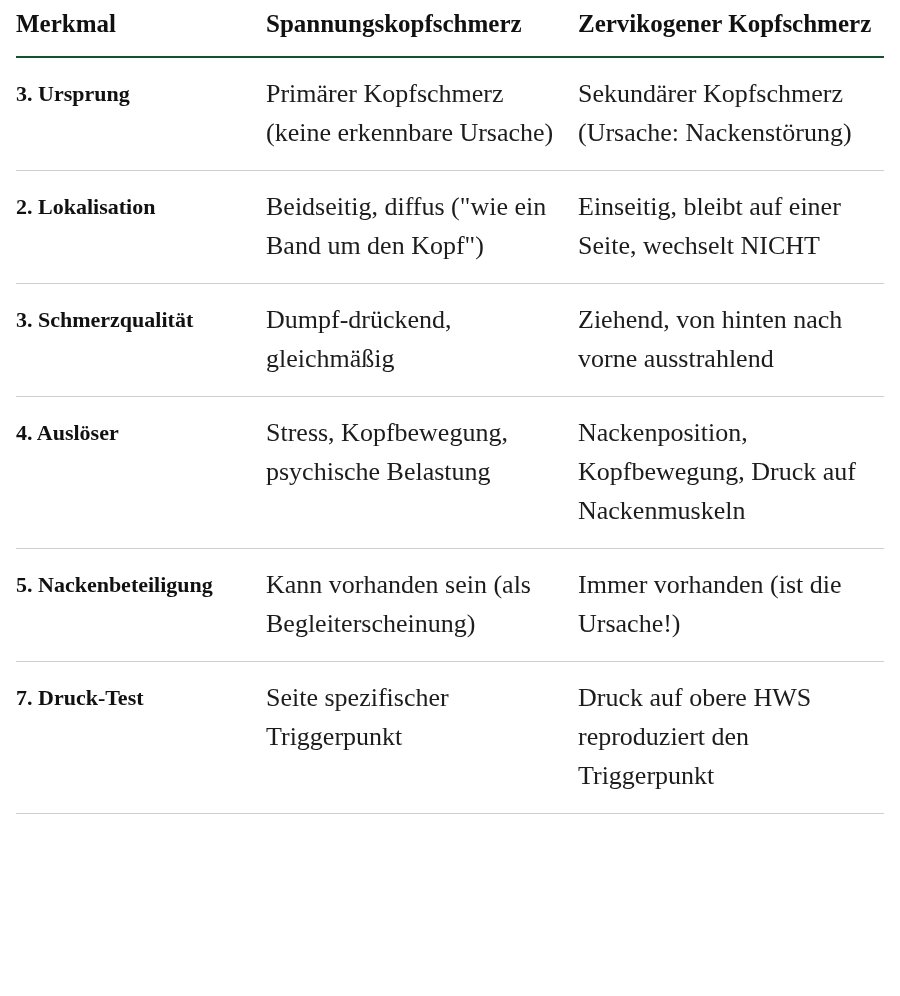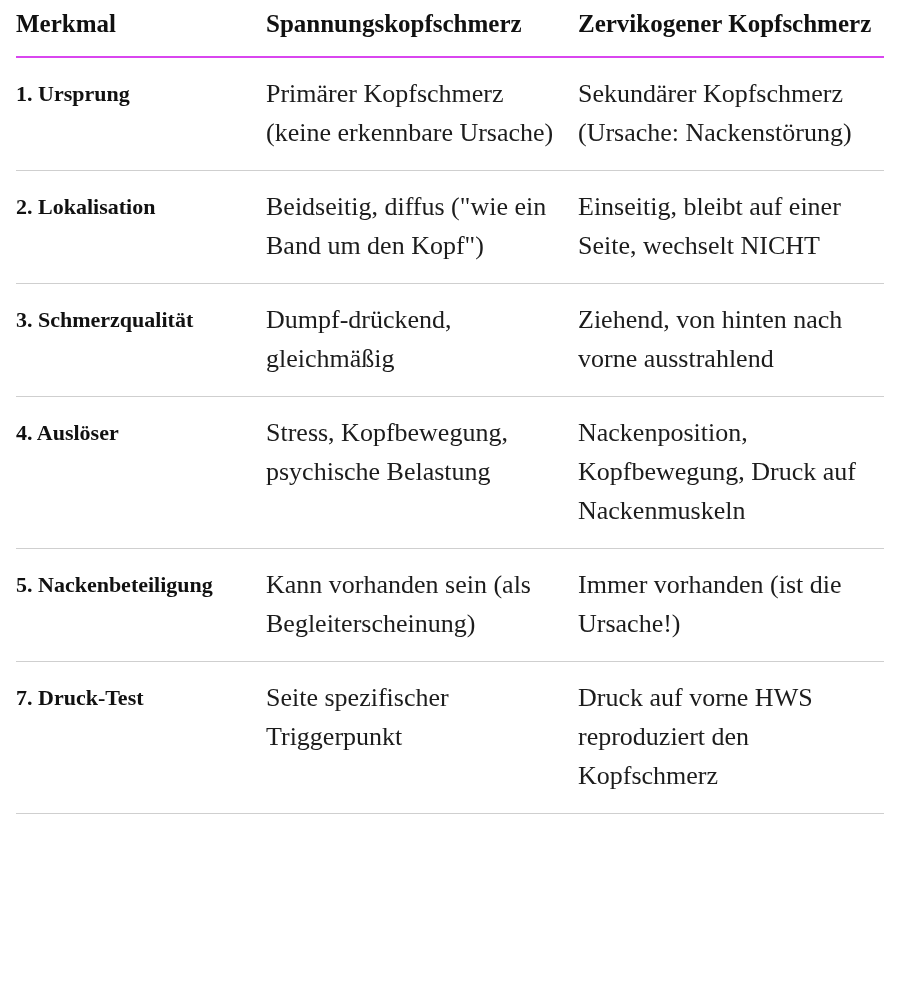--- a/index.html
+++ b/index.html
@@ -29,21 +29,21 @@
   table.compare col.c2 { width: 312px; }
   table.compare col.c3 { width: 306px; }
 
   table.compare thead th {
     text-align: left;
     vertical-align: top;
     font-weight: bold;
     font-size: 25px;
     line-height: 36px;
     padding: 6px 16px 14px 0;
-    border-bottom: 2px solid #d946ef;
+    border-bottom: 2px solid #14532d;
     color: #111111;
   }
   table.compare tbody th {
     text-align: left;
     vertical-align: top;
     font-weight: bold;
     font-size: 22px;
     line-height: 39px;
     padding: 16px 16px 18px 0;
     border-bottom: 1px solid #cfcfcf;
@@ -80,21 +80,21 @@
     </colgroup>
     <thead>
       <tr>
         <th scope="col">Merkmal</th>
         <th scope="col">Spannungskopfschmerz</th>
         <th scope="col">Zervikogener Kopfschmerz</th>
       </tr>
     </thead>
     <tbody>
       <tr>
-        <th scope="row">1. Ursprung</th>
+        <th scope="row">3. Ursprung</th>
         <td>Primärer Kopfschmerz (keine erkennbare Ursache)</td>
         <td>Sekundärer Kopfschmerz (Ursache: Nackenstörung)</td>
       </tr>
       <tr>
         <th scope="row">2. Lokalisation</th>
         <td>Beidseitig, diffus ("wie ein Band um den Kopf")</td>
         <td>Einseitig, bleibt auf einer Seite, wechselt NICHT</td>
       </tr>
       <tr>
         <th scope="row">3. Schmerzqualität</th>
@@ -107,17 +107,17 @@
         <td>Nackenposition, Kopfbewegung, Druck auf Nackenmuskeln</td>
       </tr>
       <tr>
         <th scope="row">5. Nackenbeteiligung</th>
         <td>Kann vorhanden sein (als Begleiterscheinung)</td>
         <td>Immer vorhanden (ist die Ursache!)</td>
       </tr>
       <tr>
         <th scope="row">7. Druck-Test</th>
         <td>Seite spezifischer Triggerpunkt</td>
-        <td>Druck auf vorne HWS reproduziert den Kopfschmerz</td>
+        <td>Druck auf obere HWS reproduziert den Triggerpunkt</td>
       </tr>
     </tbody>
   </table>
 </div>
 
 </body></html>

